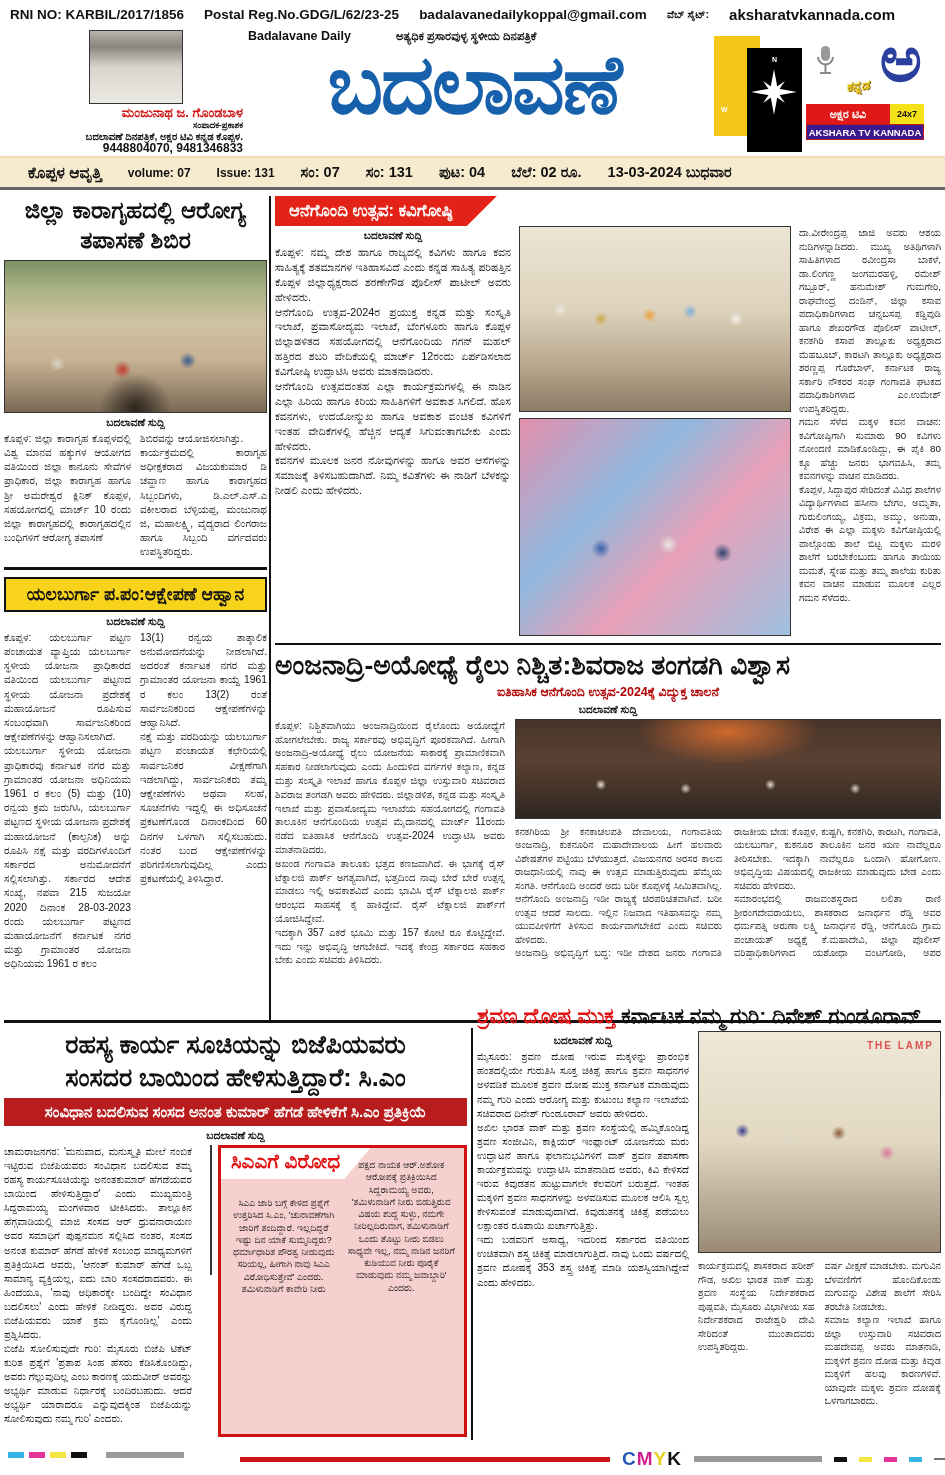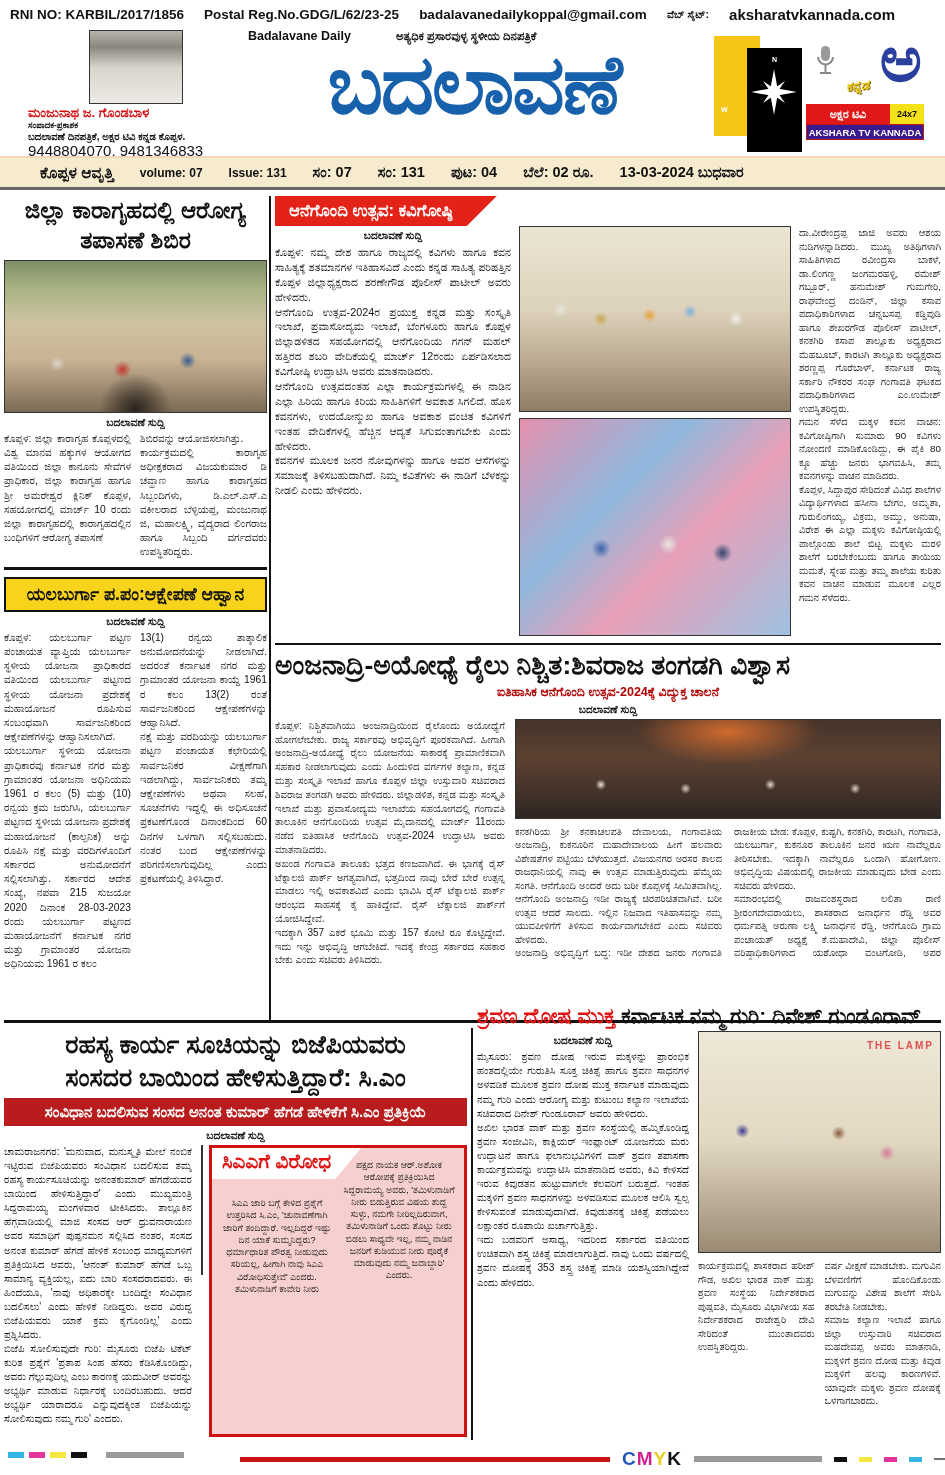--- a/index.html
+++ b/index.html
@@ -8,27 +8,27 @@
   [data-interactable]{box-sizing:border-box;}
 
   
   .topbar{position:absolute;left:0;top:0;width:945px;height:28px;display:flex;align-items:center;
           gap:20px;padding:0 10px;font-weight:bold;font-size:13.5px;white-space:nowrap;}
   .topbar .weblabel{font-size:10.5px;font-weight:bold;}
   .topbar .website{font-size:15px;font-weight:800;}
 
   
   .masthead{position:absolute;left:0;top:28px;width:945px;height:126px;}
-  .editor-block{position:absolute;left:28px;top:2px;width:215px;text-align:left;line-height:1.15;}
+  .editor-block{position:absolute;left:28px;top:2px;width:215px;text-align:right;line-height:1.15;}
   .editor-photo{width:94px;height:74px;margin:0 auto;border:1px solid #aaa;
                 background:linear-gradient(180deg,#b8b4ac 0%,#8a867e 22%,#d8d4cc 50%,#eceae4 100%);}
   .editor-name{color:#d01212;font-weight:800;font-size:13px;margin-top:2px;}
   .editor-role{font-size:8.5px;font-weight:bold;}
   .editor-org{font-size:10px;font-weight:bold;}
-  .editor-phones{font-size:15px;font-weight:normal;}
+  .editor-phones{font-size:12px;font-weight:bold;}
   .daily-en{position:absolute;left:248px;top:1px;font-weight:800;font-size:12.5px;}
   .tagline{position:absolute;left:396px;top:2px;font-weight:bold;font-size:11.5px;}
   .paper-title{position:absolute;left:248px;top:6px;width:452px;text-align:center;
                font-size:82px;font-weight:800;color:#1760ab;line-height:1.25;letter-spacing:-2px;}
   .flag{position:absolute;left:714px;top:8px;width:90px;height:116px;}
   .flag-yellow{position:absolute;left:0;top:0;width:46px;height:100px;background:#f5c518;}
   .flag-black{position:absolute;left:33px;top:12px;width:55px;height:104px;background:#000;}
   .compass{position:absolute;left:3px;top:20px;width:48px;height:48px;}
   .compass-letter{position:absolute;color:#fff;font-size:7px;font-weight:bold;}
   .cl-n{left:25px;top:8px;}  .cl-e{left:78px;top:58px;}
@@ -41,21 +41,21 @@
                font-weight:800;font-size:13px;text-shadow:1px 1px 0 #7a5a00;transform:rotate(-6deg);}
   .tv-band{display:flex;height:20px;}
   .tv-band-name{flex:1;background:#e01818;color:#fff;font-weight:800;font-size:11px;line-height:20px;}
   .tv-band-247{width:34px;background:#f5e118;color:#111;font-weight:800;font-size:9px;line-height:20px;}
   .tv-band-full{height:16px;background:#3a1a8e;color:#fff;font-weight:800;font-size:9.5px;line-height:16px;
                 border:1px solid #c01818;}
 
   
   .infobar{position:absolute;left:0;top:156px;width:945px;height:34px;background:#f7ebcf;
            border-top:2px solid #f3d9b5;border-bottom:3px solid #666;
-           display:flex;align-items:center;gap:26px;padding:0 0 0 40px;white-space:nowrap;}
+           display:flex;align-items:center;gap:26px;padding:0 0 0 28px;white-space:nowrap;}
   .infobar .kn-big{font-weight:800;font-size:15.5px;}
   .infobar .en{font-weight:bold;font-size:12px;}
   .infobar .kn{font-weight:800;font-size:14.5px;}
 
   
   .byline{text-align:center;font-weight:800;font-size:10.5px;margin:3px 0;}
   .coltext{text-align:justify;font-size:10.3px;line-height:1.38;white-space:pre-line;overflow:hidden;}
   .photo{border:1px solid #333;position:relative;overflow:hidden;}
   .hrule{background:#111;}
 
@@ -116,21 +116,21 @@
       linear-gradient(180deg,#46342a 0%,#5c4132 40%,#2e2620 100%);}
   .art2-cols{display:flex;gap:12px;margin-top:6px;}
   .art2-cols>div{flex:1;height:136px;font-size:9.8px;}
 
   
   .midrule{position:absolute;left:4px;top:1020px;width:937px;height:3px;background:#111;}
   .bottomleft{position:absolute;left:4px;top:1028px;width:463px;}
   .bl-headline{font-size:25px;font-weight:800;text-align:center;line-height:1.3;}
   .bl-strip{background:#b91c1c;color:#fff;font-weight:800;font-size:15px;text-align:center;
             padding:5px 2px;margin-top:5px;}
-  .bl-row{display:flex;gap:9px;margin-top:2px;}
+  .bl-row{display:flex;gap:18px;margin-top:2px;}
   .bl-col1{width:188px;}
   .bl-col1 .coltext{height:292px;font-size:10.2px;}
   .bl-right{flex:1;display:flex;flex-direction:row;gap:6px;}
   .photo-wreath{height:130px;background:
       radial-gradient(circle 28px at 70% 75%, #d04a5a 0, transparent 70%),
       radial-gradient(circle 24px at 55% 85%, #e8e4da 0, transparent 70%),
       radial-gradient(circle 18px at 85% 60%, #d8607a 0, transparent 70%),
       radial-gradient(circle 13px at 30% 40%, #e8e6e0 0, transparent 60%),
       linear-gradient(180deg,#9a8d80 0%,#b0a090 30%,#7a8a5e 60%,#9a4a4a 100%);}
   .caa-box{position:relative;flex:1;border:3px solid #d01111;background:#f6cfcf;overflow:hidden;}

